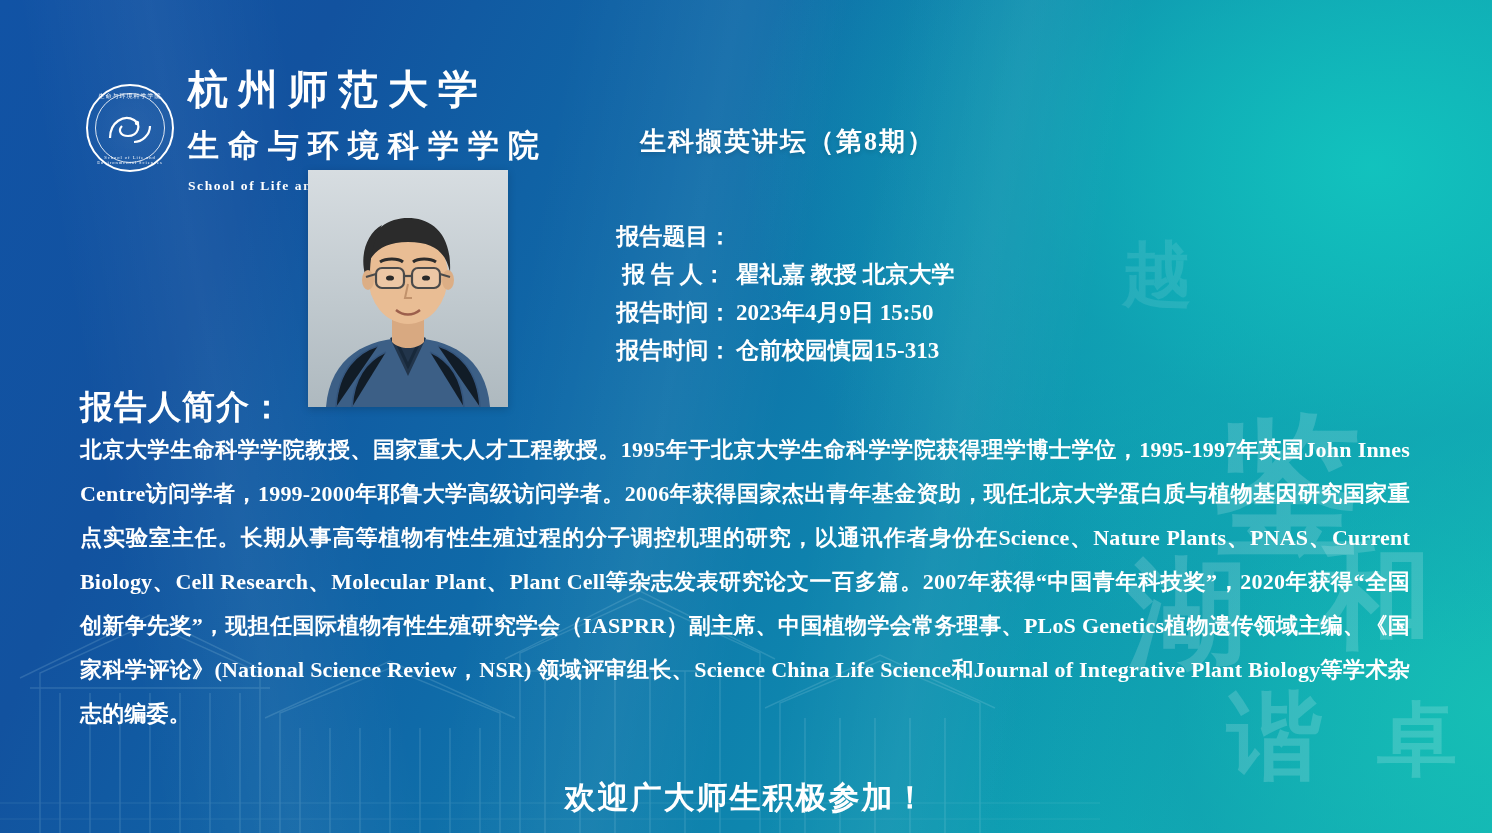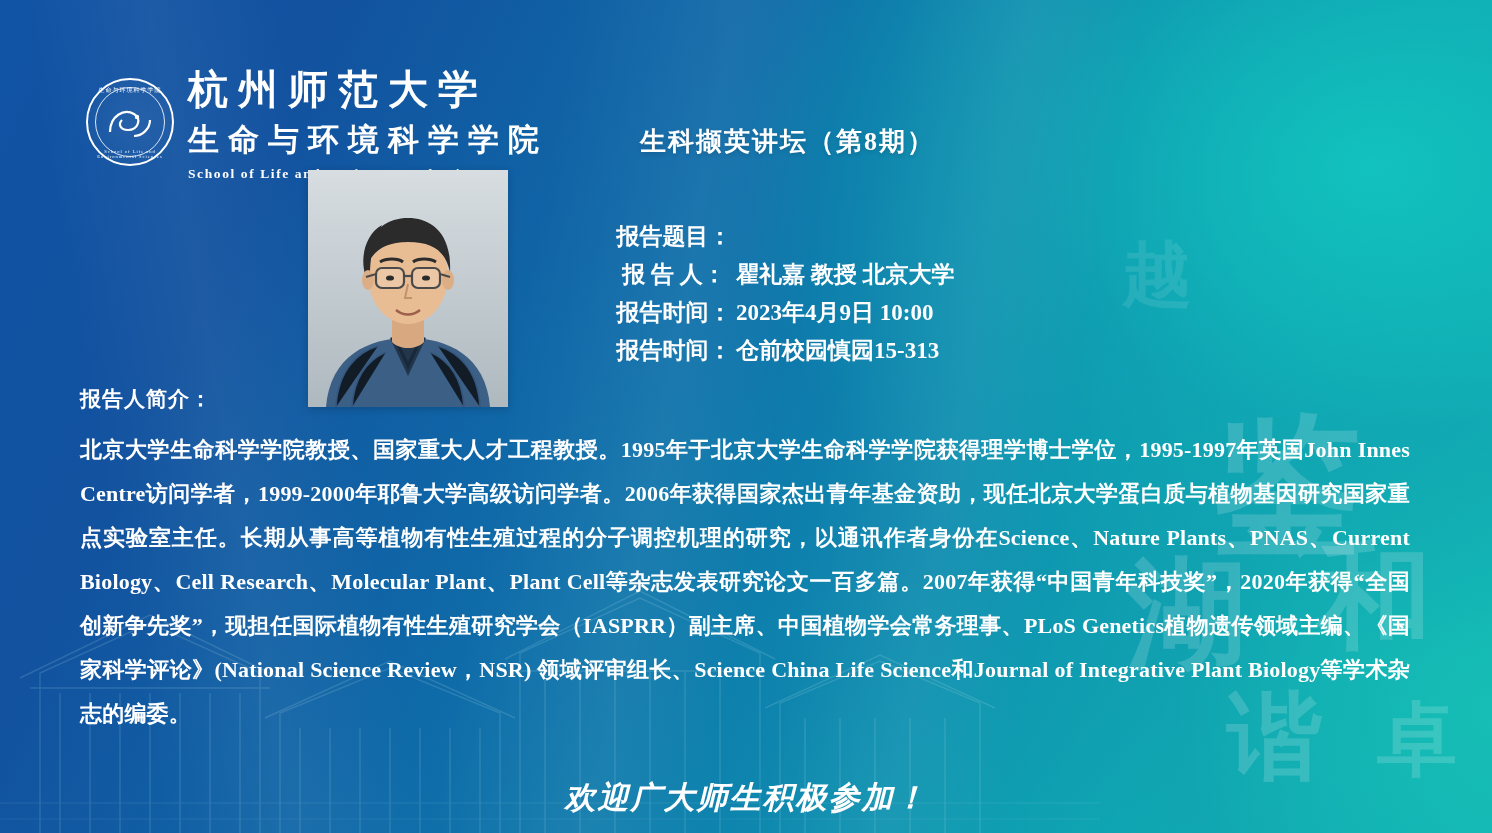--- a/index.html
+++ b/index.html
@@ -94,21 +94,21 @@
     position: absolute;
     left: 0; right: 0;
     text-align: center;
     color: #fff;
     font-size: 6px;
     letter-spacing: 1px;
   }
   .logo-seal .top-text { top: 6px; }
   .logo-seal .bot-text { bottom: 5px; font-size: 4.5px; }
 
-  .logo-words { display: flex; flex-direction: column; gap: 2px; }
+  .logo-words { display: flex; flex-direction: column; gap: 8px; }
   .logo-cn-1 {
     color: #ffffff;
     font-size: 40px;
     font-weight: bold;
     letter-spacing: 10px;
     font-family: "Liberation Serif", serif;
   }
   .logo-cn-2 {
     color: #ffffff;
     font-size: 31px;
@@ -168,21 +168,21 @@
   }
   .info-label { width: 124px; flex: none; }
   .info-value { }
 
   
   .bio-heading {
     position: absolute;
     left: 80px;
     top: 385px;
     color: #ffffff;
-    font-size: 21px;
+    font-size: 33px;
     font-weight: bold;
     letter-spacing: 1px;
   }
   .bio-body {
     position: absolute;
     left: 80px;
     top: 428px;
     width: 1330px;
     color: #ffffff;
     font-size: 22px;
@@ -195,21 +195,20 @@
   .welcome {
     position: absolute;
     left: 0;
     right: 0;
     bottom: 14px;
     text-align: center;
     color: #ffffff;
     font-size: 31px;
     font-weight: bold;
     letter-spacing: 2px;
-    font-style: italic;
   }
 </style>
 </head>
 <body>
 
 <div id="poster">
 
   <div class="streaks"></div>
 
   <svg class="architecture" viewBox="0 0 1100 330" preserveAspectRatio="none">
@@ -313,21 +312,21 @@
   <div class="info-list">
     <div class="info-row">
       <span class="info-label">报告题目：</span>
     </div>
     <div class="info-row">
       <span class="info-label">报 告 人：</span>
       <span class="info-value">瞿礼嘉 教授 北京大学</span>
     </div>
     <div class="info-row">
       <span class="info-label">报告时间：</span>
-      <span class="info-value">2023年4月9日 10:00</span>
+      <span class="info-value">2023年4月9日 15:50</span>
     </div>
     <div class="info-row">
       <span class="info-label">报告时间：</span>
       <span class="info-value">仓前校园慎园15-313</span>
     </div>
   </div>
 
   <div class="bio-heading">报告人简介：</div>
   <div class="bio-body">北京大学生命科学学院教授、国家重大人才工程教授。1995年于北京大学生命科学学院获得理学博士学位，1995-1997年英国John Innes Centre访问学者，1999-2000年耶鲁大学高级访问学者。2006年获得国家杰出青年基金资助，现任北京大学蛋白质与植物基因研究国家重点实验室主任。长期从事高等植物有性生殖过程的分子调控机理的研究，以通讯作者身份在Science、Nature Plants、PNAS、Current Biology、Cell Research、Molecular Plant、Plant Cell等杂志发表研究论文一百多篇。2007年获得“中国青年科技奖”，2020年获得“全国创新争先奖”，现担任国际植物有性生殖研究学会（IASPRR）副主席、中国植物学会常务理事、PLoS Genetics植物遗传领域主编、《国家科学评论》(National Science Review，NSR) 领域评审组长、Science China Life Science和Journal of Integrative Plant Biology等学术杂志的编委。</div>
 

